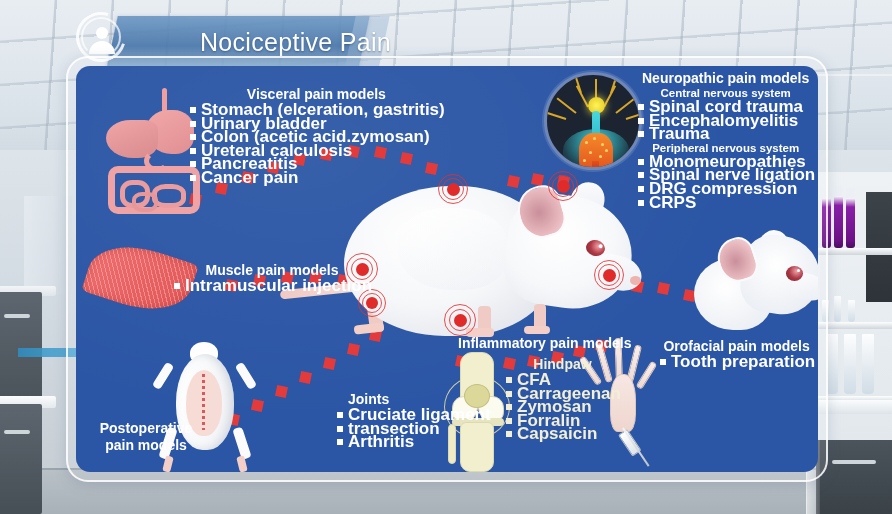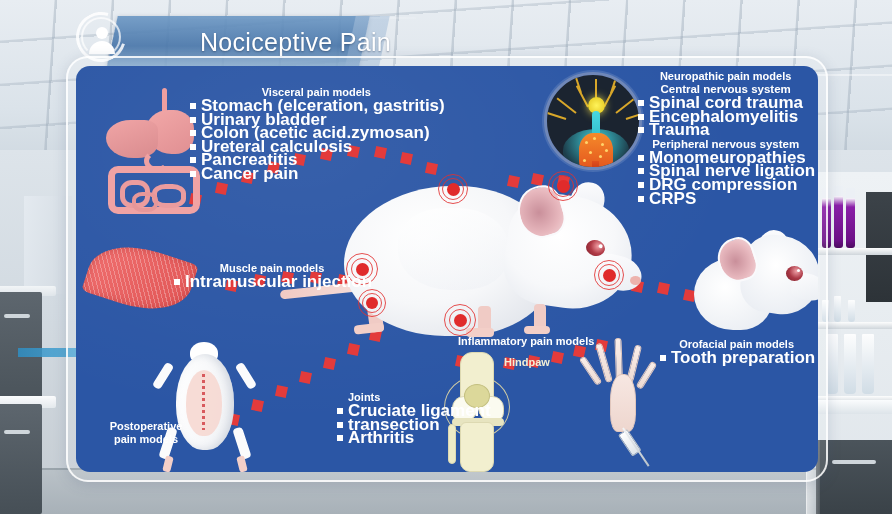--- a/index.html
+++ b/index.html
@@ -116,21 +116,21 @@
     position:absolute; left:76px; top:66px; width:742px; height:406px;
     background:#2b56a5;
     border-radius:14px;
     overflow:hidden;
   }
   .panel-sheen { position:absolute; inset:0;
     background: radial-gradient(ellipse at 30% 20%, rgba(255,255,255,.06), rgba(0,0,0,0) 60%); }
 
   
   .block { position:absolute; color:#ffffff; font-weight:bold; }
-  .block .hdr { text-align:center; font-size:11px; margin-bottom:1px; white-space:nowrap; }
+  .block .hdr { text-align:center; font-size:14px; margin-bottom:1px; white-space:nowrap; }
   .block .sub { text-align:center; font-size:11.5px; margin:1px 0; white-space:nowrap; }
   .block ul { list-style:none; }
   .block li {
     font-size:17px; line-height:13.6px; white-space:nowrap;
     padding-left:13px; position:relative;
   }
   .block li::before {
     content:""; position:absolute; left:2px; top:4px;
     width:6px; height:6px; background:#ffffff;
   }
@@ -564,20 +564,27 @@
       <ul>
         <li>Intramuscular injection</li>
       </ul>
     </div>
 
     <div class="block" style="left:382px; top:269px;">
       <div class="hdr">Inflammatory pain models</div>
     </div>
     <div class="block cream" style="left:428px; top:290px;">
       <div class="hdr">Hindpaw</div>
+      <ul>
+        <li>CFA</li>
+        <li>Carrageenan</li>
+        <li>Zymosan</li>
+        <li>Forralin</li>
+        <li>Capsaicin</li>
+      </ul>
     </div>
     <div class="block" style="left:259px; top:325px;">
       <div class="hdr" style="text-align:left; padding-left:13px;">Joints</div>
       <ul>
         <li>Cruciate ligament</li>
         <li style="padding-left:13px;">transection</li>
         <li>Arthritis</li>
       </ul>
     </div>
 

